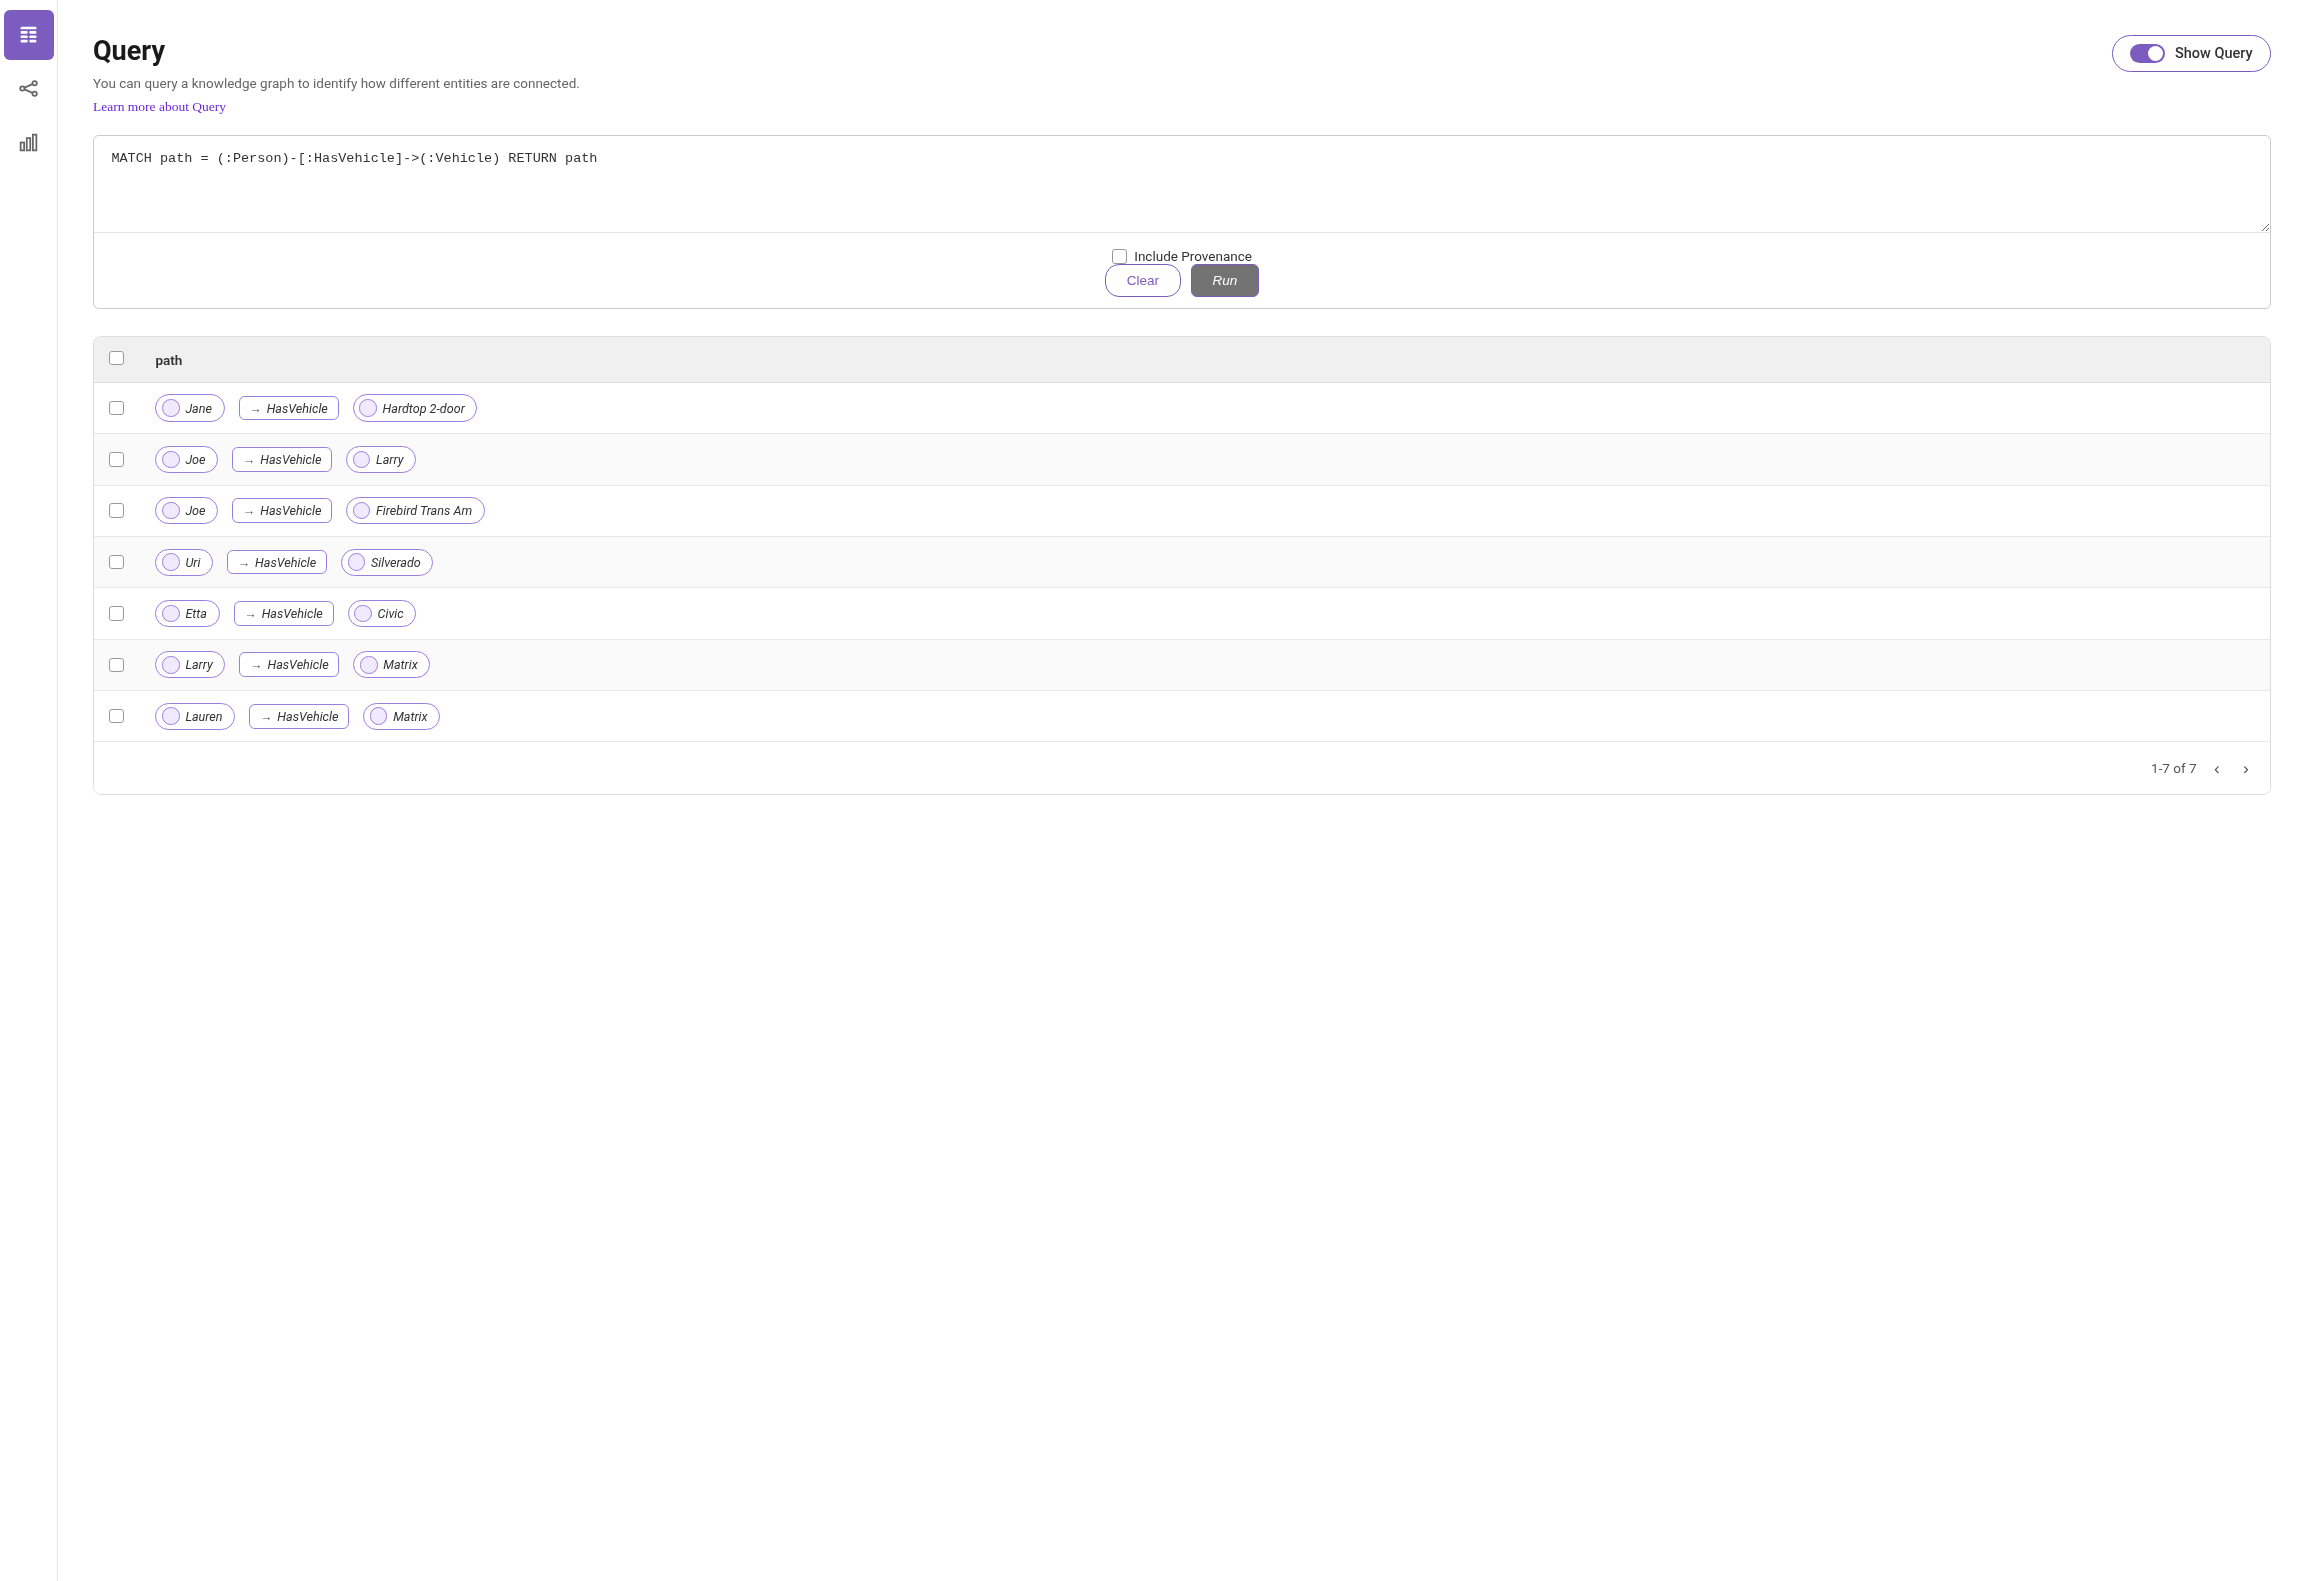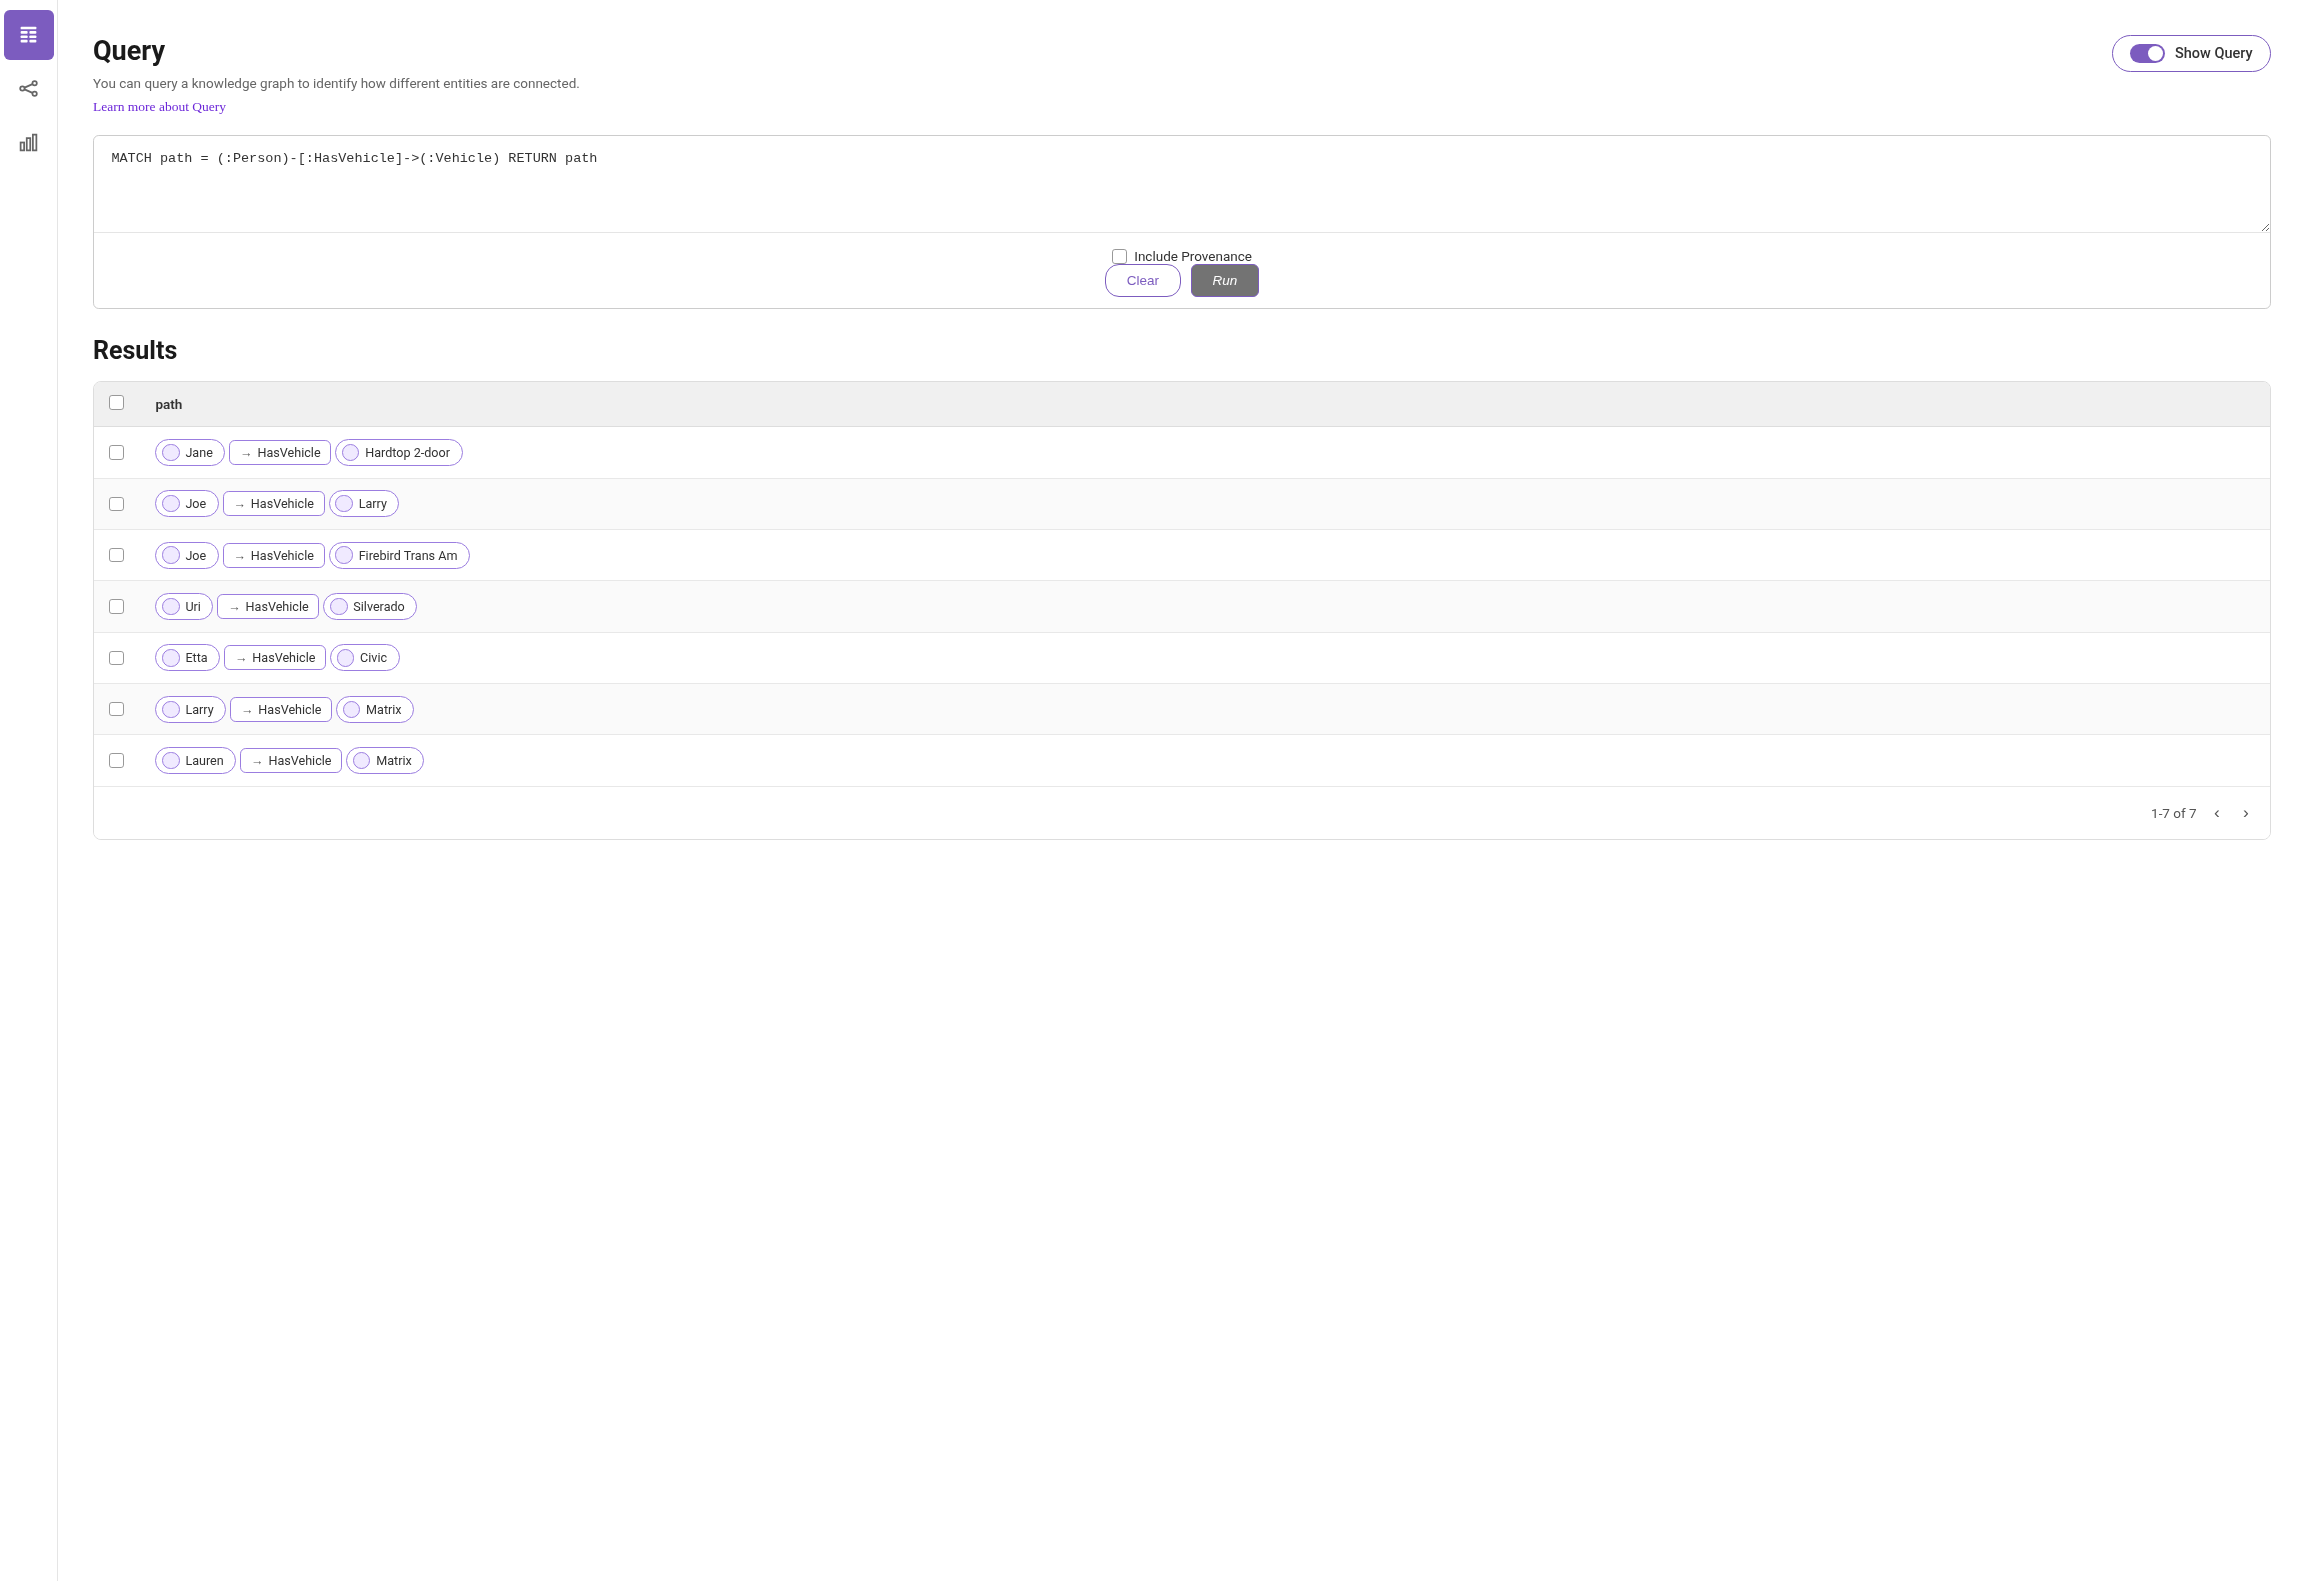--- a/index.html
+++ b/index.html
@@ -237,22 +237,23 @@
       border: 1.4px solid #999;
       border-radius: 2.9px;
       background: #fff;
       display: inline-block;
     }
 
     
     .path-row {
       display: flex;
       align-items: center;
-      gap: 4px;
+      gap: 14px;
       flex-wrap: wrap;
+      font-style: italic;
     }
     .node-pill {
       display: inline-flex;
       align-items: center;
       gap: 5.8px;
       border: 1.4px solid #9b7de0;
       border-radius: 23px;
       padding: 3.9px 11.6px 3.9px 5.8px;
       font-size: 12.6px;
       color: #333;
@@ -358,21 +359,20 @@
         <div class="provenance-checkbox"></div>
         <span>Include Provenance</span>
       </label>
       <div class="query-actions">
         <button class="btn-clear">Clear</button>
         <button class="btn-run">Run</button>
       </div>
     </div>
   </div>
 
-  <h2 class="results-title">Results</h2>
 
   <div class="results-table-container">
     <table class="results-table">
       <thead>
         <tr>
           <th class="th-checkbox">
             <div class="th-header-checkbox"></div>
           </th>
           <th>path</th>
         </tr>

